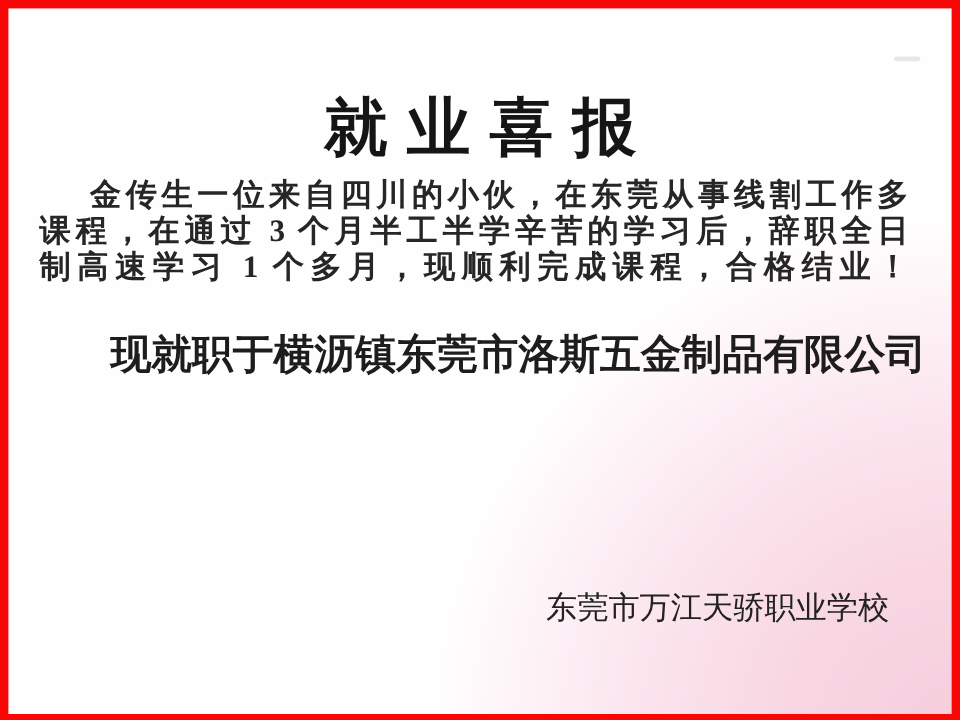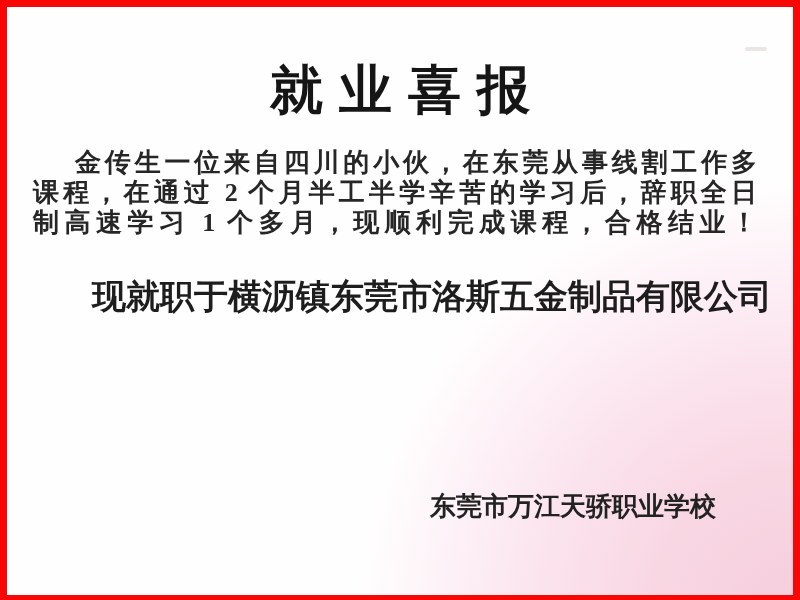--- a/index.html
+++ b/index.html
@@ -33,21 +33,21 @@
     width: 22px;
     height: 4px;
     background: #d9d2cf;
     border-radius: 2px;
     opacity: 0.55;
   }
   .title {
     position: absolute;
     left: 0;
     right: 0;
-    top: 48px;
+    top: 64px;
     margin: 0;
     text-align: center;
     font-family: "Liberation Sans", "DejaVu Sans", sans-serif;
     font-weight: 900;
     font-size: 53px;
     letter-spacing: 16px;
     color: #151515;
     text-indent: 16px; 
   }
   .para {
@@ -81,43 +81,43 @@
   }
   .highlight .hline {
     display: block;
     white-space: pre;
   }
   .signature {
     position: absolute;
     left: 398px;
     top: 484px;
     width: 336px;
-    text-align: center;
+    text-align: right;
     color: #222222;
     font-size: 26px;
-    font-weight: 700;
+    font-weight: 400;
     line-height: 31px;
   }
   .signature .sig-line {
     display: block;
     white-space: pre;
   }
 </style>
 </head>
 <body>
 
 <div class="frame">
 
   <div class="smudge"></div>
 
   <h1 class="title">就业喜报</h1>
 
   <div class="para para1">
     <span class="line indent1">金传生一位来自四川的小伙，在东莞从事线割工作多</span>
-    <span class="line">课程，在通过 2 个月半工半学辛苦的学习后，辞职全日</span>
+    <span class="line">课程，在通过 3 个月半工半学辛苦的学习后，辞职全日</span>
     <span class="line">制高速学习 1 个多月，现顺利完成课程，合格结业！</span>
   </div>
 
   <div class="highlight">
     <span class="hline">现就职于横沥镇东莞市洛斯五金制品有限公司</span>
   </div>
 
   <div class="para para2">
   </div>
 

